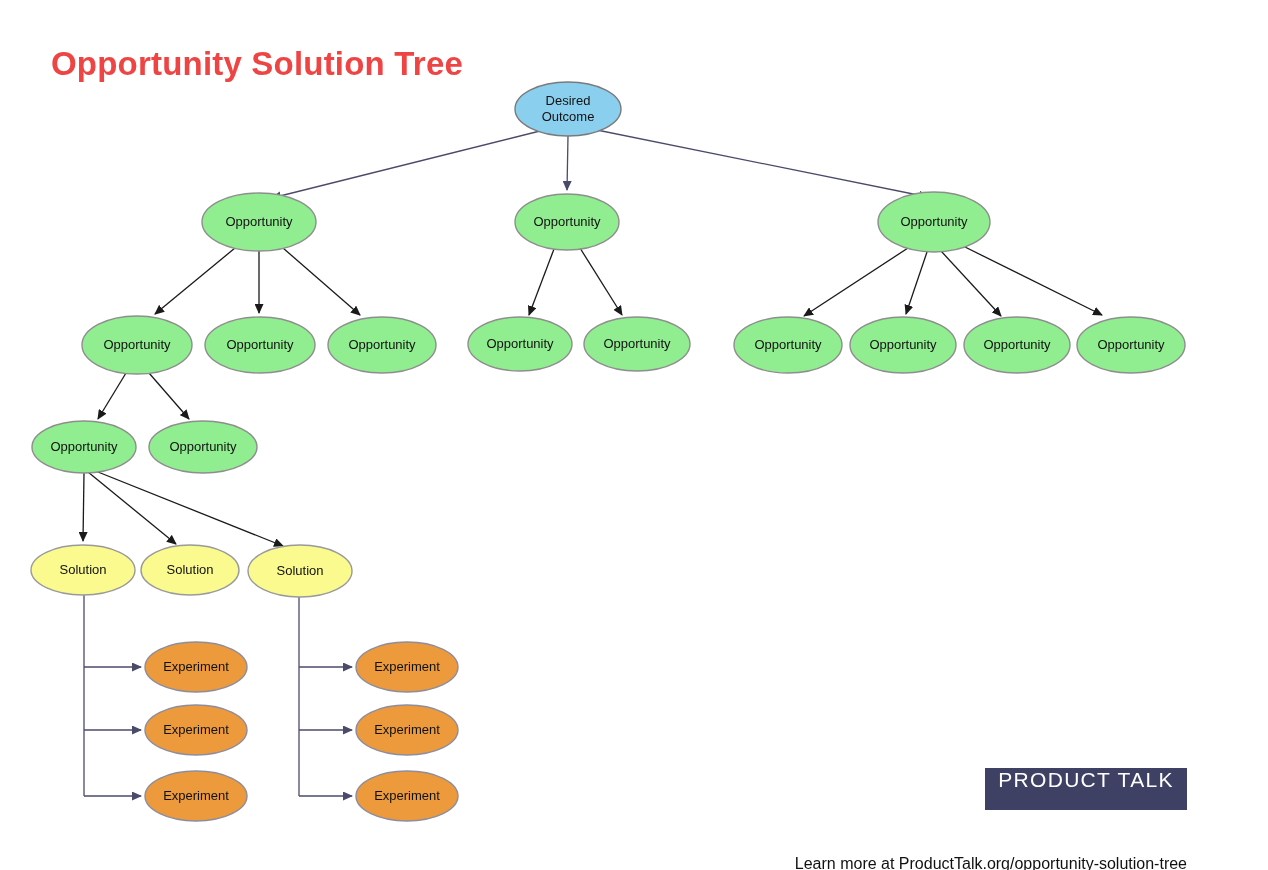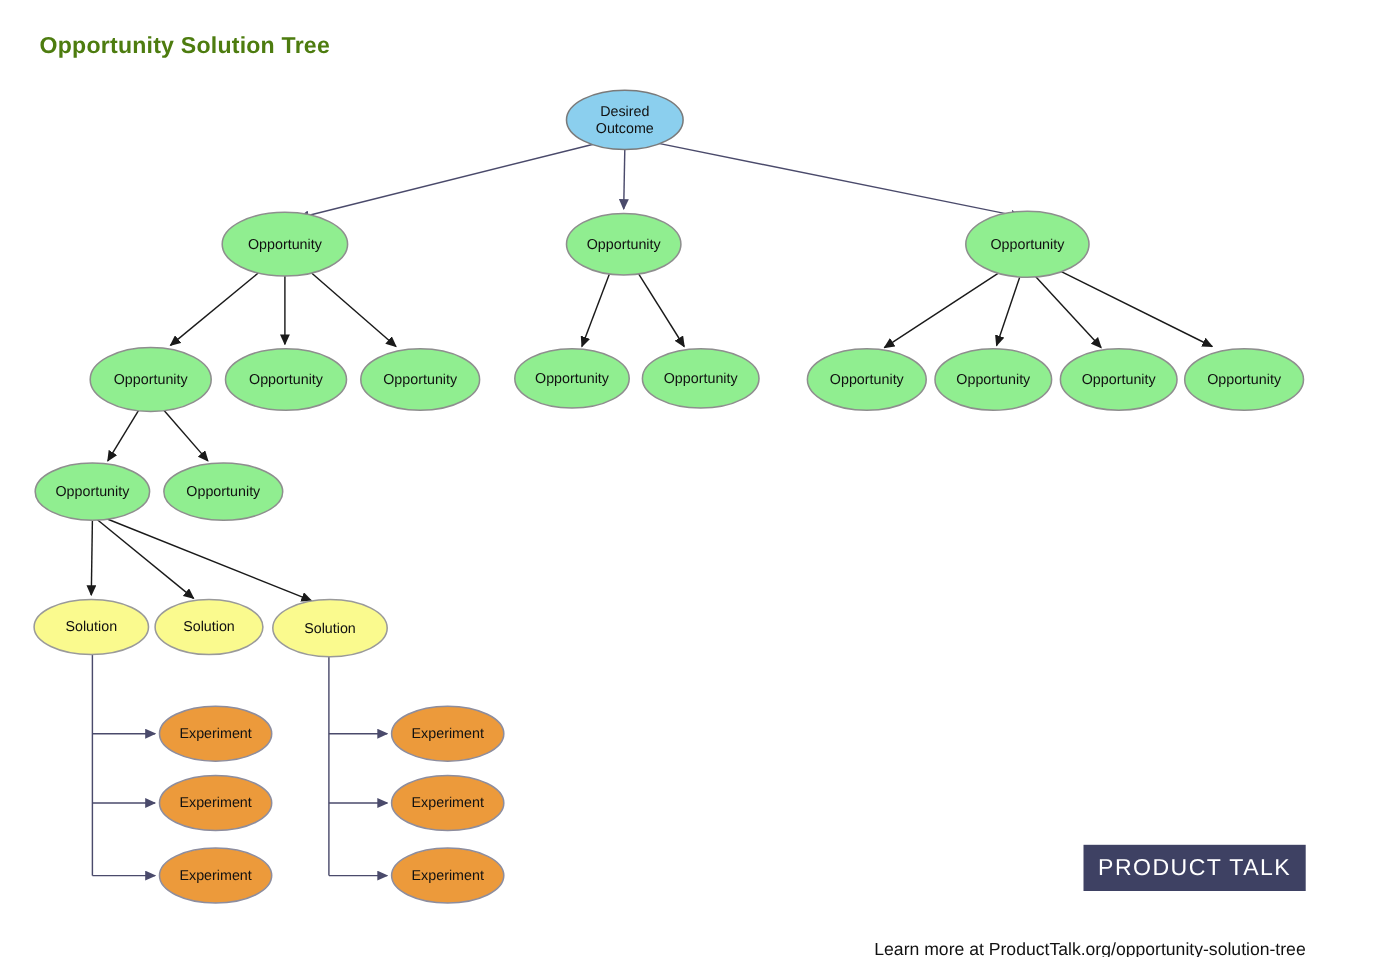--- a/index.html
+++ b/index.html
@@ -12,44 +12,43 @@
     position: relative;
     width: 1268px;
     height: 870px;
     background: #ffffff;
     overflow: hidden;
   }
   .page-title {
     position: absolute;
     left: 36px;
     top: 30px;
-    margin: 0;
-    font-size: 21px;
+    margin: 15px;
+    font-size: 33px;
     font-weight: bold;
-    color: #4d7c0f;
+    color: #ef4444;
     letter-spacing: 0.2px;
   }
   .tree-svg {
     position: absolute;
     left: 0;
     top: 0;
   }
   .tree-svg text {
     font-family: "Liberation Sans", sans-serif;
     font-size: 13px;
     fill: #111111;
   }
   .brand-badge {
     position: absolute;
     left: 985px;
     top: 768px;
     width: 202px;
     height: 42px;
     display: flex;
-    align-items: center;
     justify-content: center;
     font-size: 21px;
     letter-spacing: 1.3px;
     font-weight: 400;
   }
   .footer-note {
     position: absolute;
     top: 855px;
     right: 81px;
     font-size: 16px;

